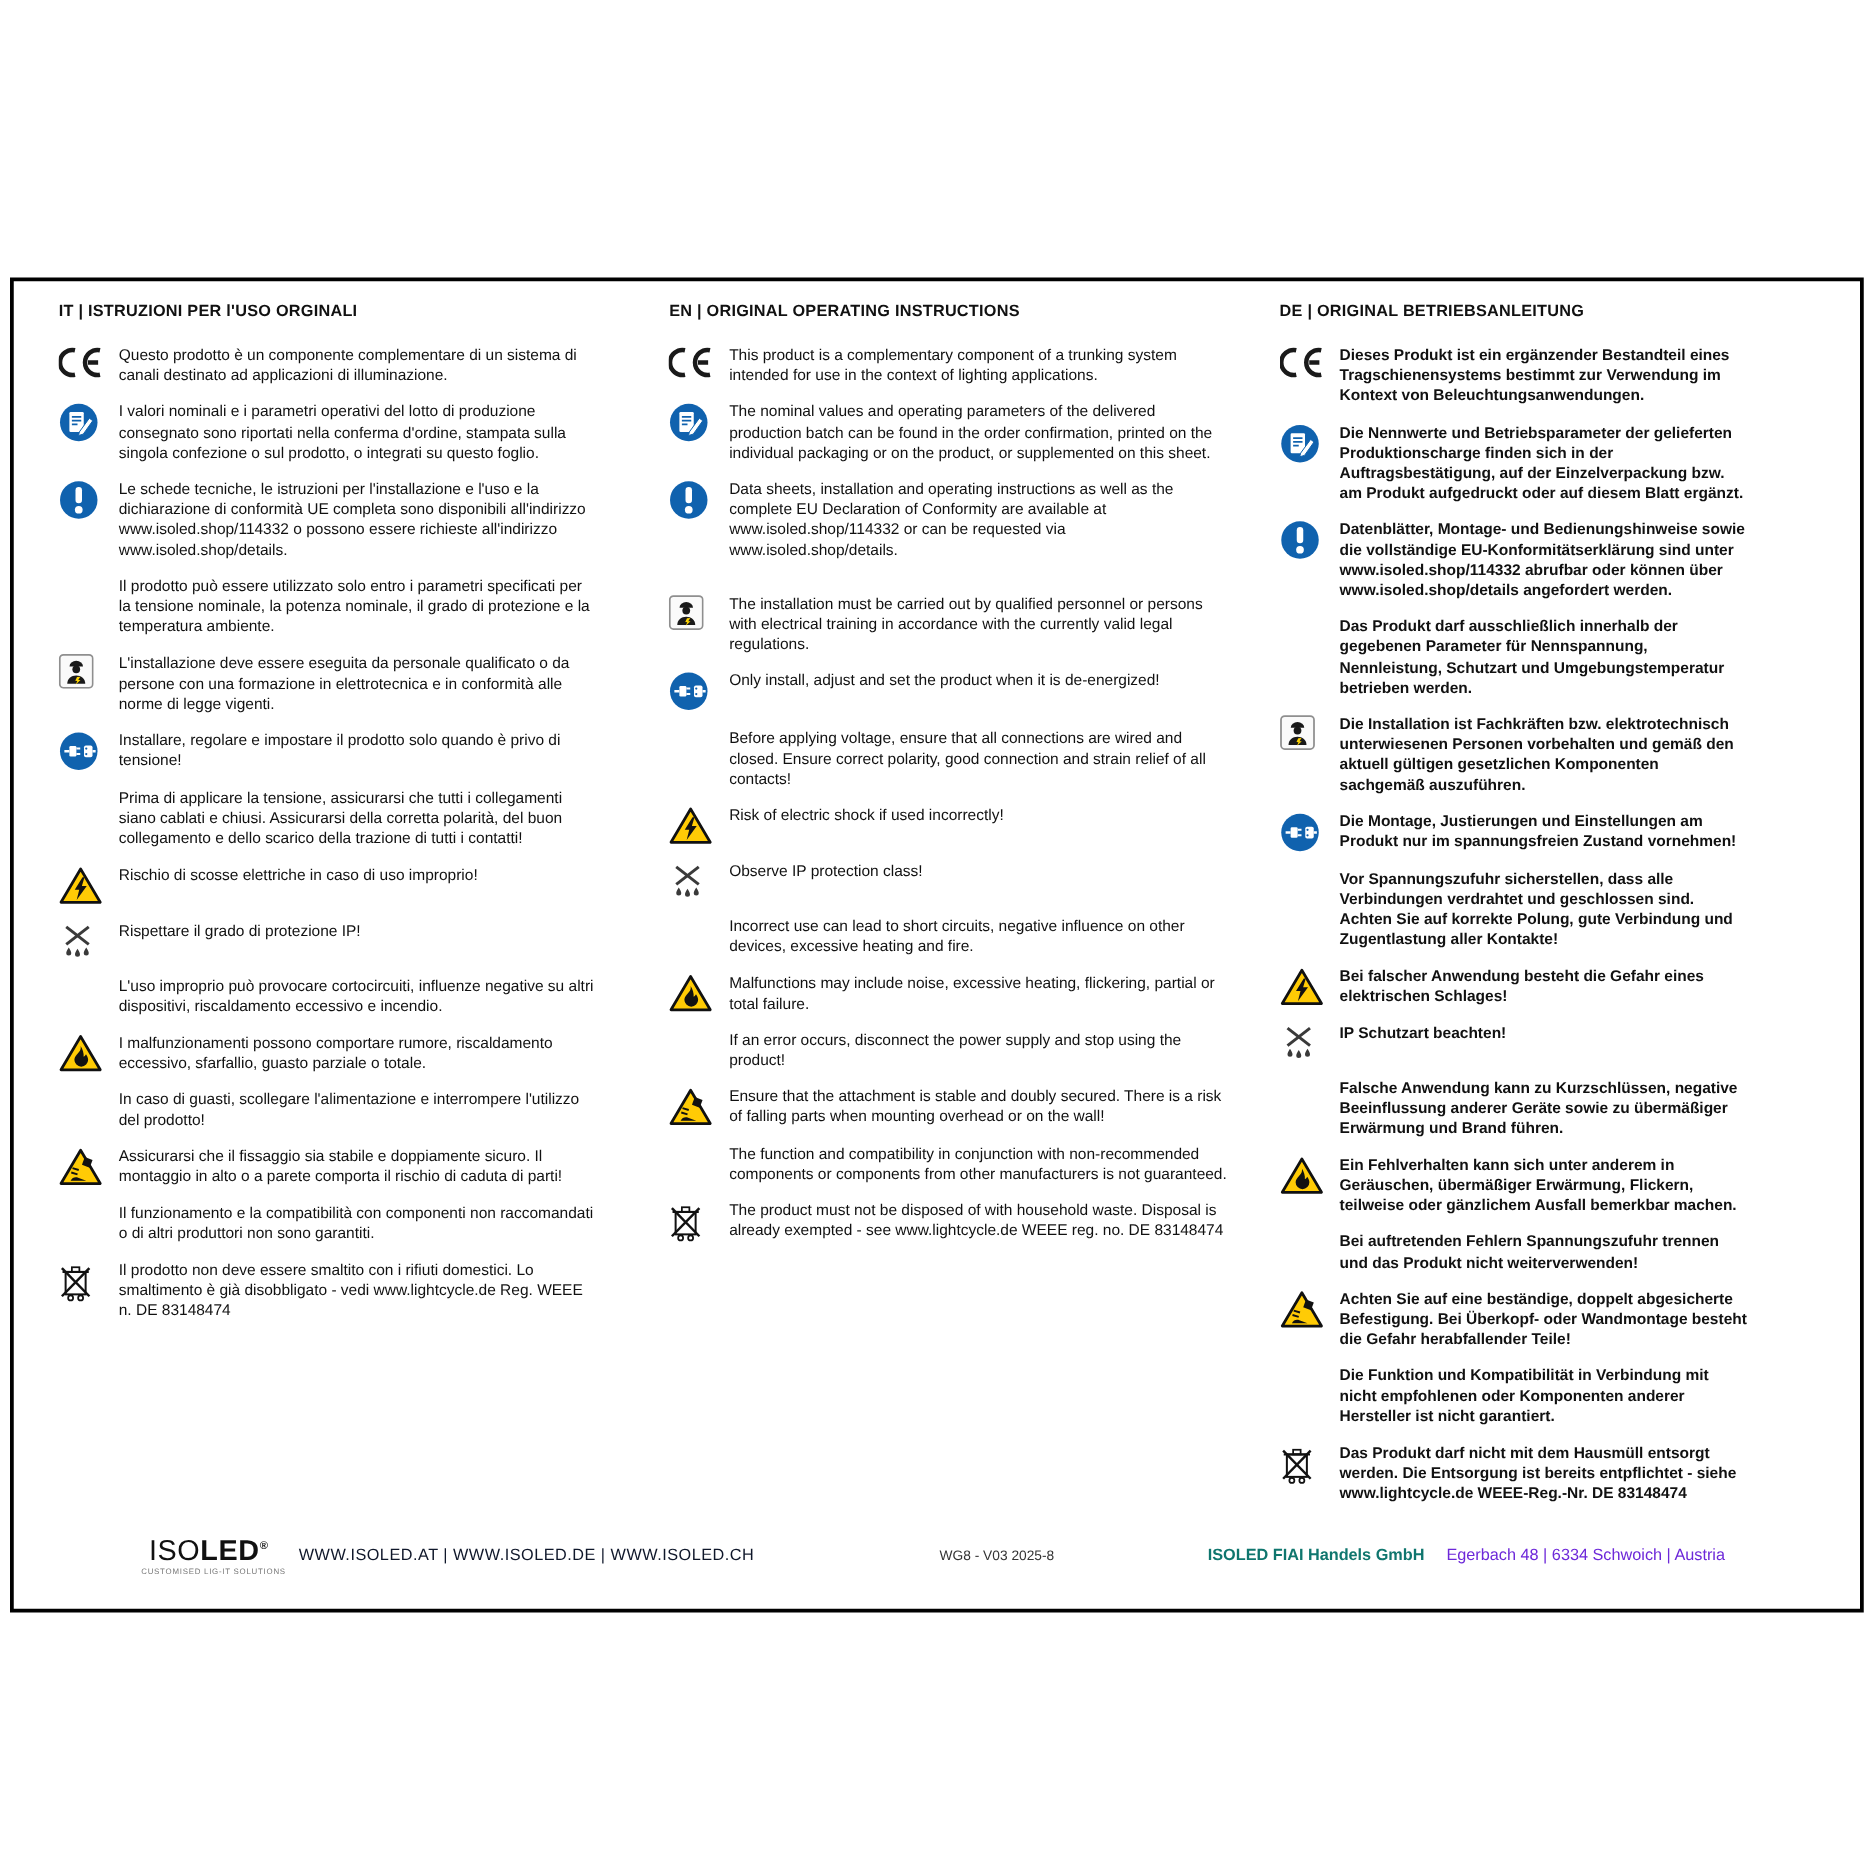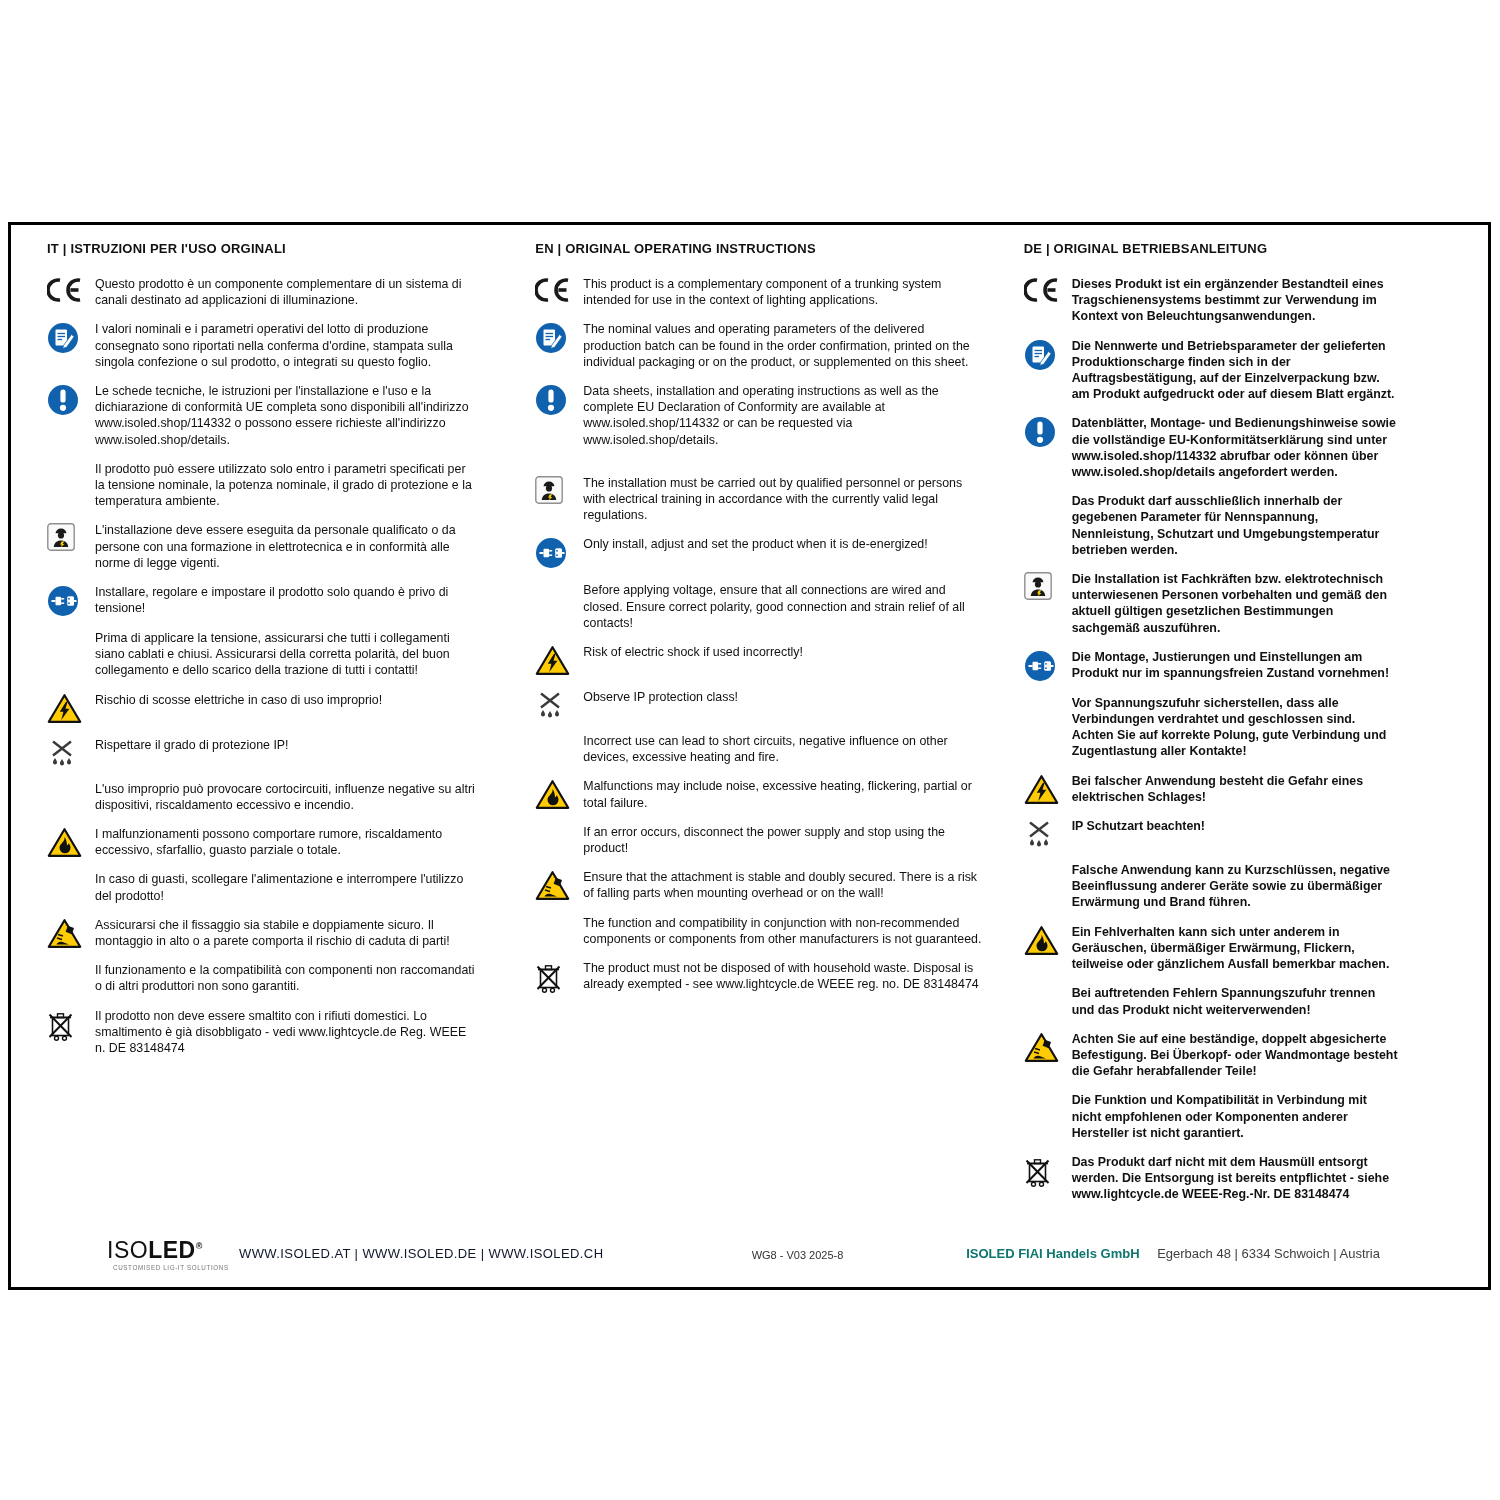--- a/index.html
+++ b/index.html
@@ -40,22 +40,22 @@
     line-height: 16.2px;
   }
   .col-it .text-cell { max-width: 382px; }
   .col-en .text-cell { max-width: 402px; }
   .col-de .text-cell { max-width: 326px; font-weight: bold; }
   .icon-svg { display: block; }
 
   
   .footer {
     position: absolute;
-    left: 0; bottom: 14px;
-    width: 100%; height: 46px;
+    left: 0; bottom: 24px;
+    width: 100%; height: 46px; text-align: center;
   }
   .logo { position: absolute; left: 96px; bottom: 2px; width: 120px; }
   .logo-main {
     font-size: 23px; font-weight: bold;
     letter-spacing: 0.5px; color: #111;
     line-height: 24px; white-space: nowrap;
   }
   .logo-main .iso { font-weight: normal; }
   .logo-main .reg { font-size: 9px; vertical-align: super; }
   .logo-tag {
@@ -78,21 +78,21 @@
     transform: translateX(-50%);
     font-size: 11px; color: #333;
     white-space: nowrap;
     margin-left: 48px;
   }
   .company {
     position: absolute; right: 108px; bottom: 12px;
     font-size: 13px; white-space: nowrap;
   }
   .company-name { font-weight: bold; color: #0f766e; margin-right: 14px; }
-  .company-address { color: #404040; }
+  .company-address { color: #6d28d9; }
 </style>
 </head>
 <body>
 
 <div class="sheet">
   <div class="columns" id="columns">
       <div class="column col-it">
         <div class="col-header">IT | ISTRUZIONI PER l'USO ORGINALI</div>
         <div class="item">
           <div class="icon-cell">
@@ -429,21 +429,21 @@
         <div class="item">
           <div class="icon-cell">
             <svg class="icon-svg" width="28" height="28" viewBox="0 0 28 28">
               <rect x="0.8" y="0.8" width="26.4" height="26.4" rx="3" fill="#fafafa" stroke="#8f8f8f" stroke-width="1.4"></rect>
               <path d="M8.6 10.2a5.4 4.6 0 0 1 10.8 0z" fill="#1a1a1a"></path>
               <circle cx="14" cy="12.4" r="3.1" fill="#1a1a1a"></circle>
               <path d="M6.8 24c0-4 3.2-6.6 7.2-6.6s7.2 2.6 7.2 6.6z" fill="#1a1a1a"></path>
               <polygon points="14.6,18.6 17.2,18.3 15.6,20.9 17.4,21 13.6,24.6 14.8,21.7 13.2,21.5" fill="#ffd400"></polygon>
             </svg>
           </div>
-          <div class="text-cell">Die Installation ist Fachkräften bzw. elektrotechnisch unterwiesenen Personen vorbehalten und gemäß den aktuell gültigen gesetzlichen Bestimmungen sachgemäß auszuführen.</div>
+          <div class="text-cell">Die Installation ist Fachkräften bzw. elektrotechnisch unterwiesenen Personen vorbehalten und gemäß den aktuell gültigen gesetzlichen Komponenten sachgemäß auszuführen.</div>
         </div>
         <div class="item">
           <div class="icon-cell">
             <svg class="icon-svg" width="32" height="32" viewBox="0 0 32 32">
               <circle cx="16" cy="16" r="15" fill="#1062ae"></circle>
               <line x1="4.5" y1="16" x2="8.5" y2="16" stroke="#fff" stroke-width="2"></line>
               <rect x="8.5" y="11.8" width="5.6" height="8.4" rx="1" fill="#fff"></rect>
               <line x1="14.1" y1="13.8" x2="17.2" y2="13.8" stroke="#fff" stroke-width="1.5"></line>
               <line x1="14.1" y1="18.2" x2="17.2" y2="18.2" stroke="#fff" stroke-width="1.5"></line>
               <rect x="20.2" y="11.3" width="6.8" height="9.4" rx="1.5" fill="#fff"></rect>

